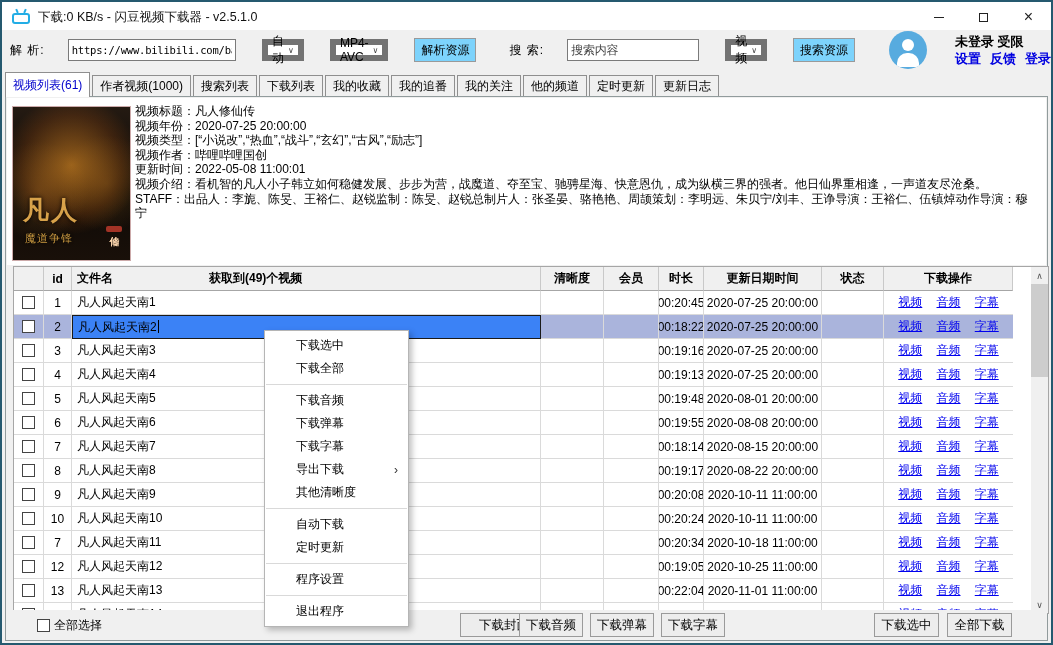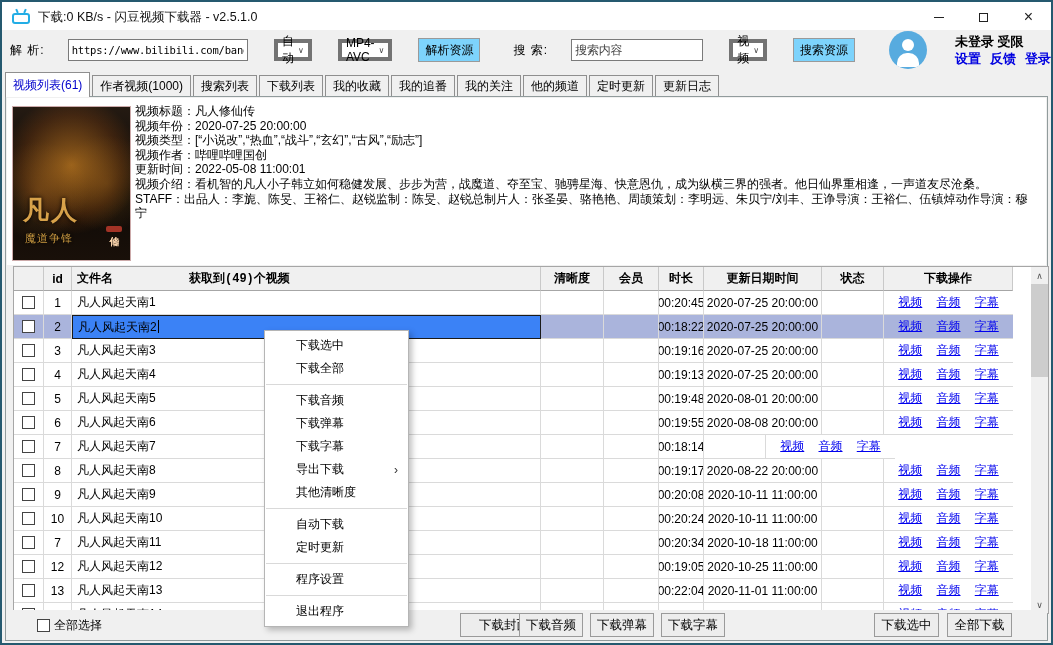--- a/index.html
+++ b/index.html
@@ -21,21 +21,21 @@
   .ic-max { width:9px; height:9px; border:1px solid #222; display:inline-block; }
   .ic-close { font-size:16px; line-height:1; }
 
   
   .toolbar { position:absolute; top:28px; left:0; right:0; height:40px; background:#f0f0f0; display:flex; align-items:center; padding-left:8px;gap:20px; }
   .tb-label { white-space:nowrap; margin-right:3px; letter-spacing:1px; }
   .tb-input { height:22px; border:1px solid #7a7a7a; background:#fff; padding:0 3px; font-family:"DejaVu Sans Mono","Liberation Mono",monospace; font-size:10.5px; letter-spacing:-0.2px; }
   .url-input { width:308px; }
   .search-input { width:132px; font-family:"Liberation Sans","DejaVu Sans",sans-serif; font-size:12px; }
   .search-input::placeholder { color:#444; opacity:1; }
-  .tb-select { height:22px; border:4px solid #737373; background:#fff; display:flex; align-items:center; padding:0 4px; margin-left:6px; }
+  .tb-select { height:22px; border:6px solid #737373; background:#fff; display:flex; align-items:center; padding:0 4px; margin-left:6px; }
   .tb-select .chev { margin-left:auto; color:#444; font-size:8px; padding-left:4px; }
   .sel-mode { width:52px; } .sel-format { width:76px; } .sel-searchtype { width:52px; }
   .tb-btn { height:24px; border:1px solid #9a9a9a; background:#7dd3fc; padding:0 6px; margin-left:6px; font-size:12px; white-space:nowrap; display:flex; align-items:center; }
   .avatar { width:38px; height:38px; border-radius:50%; background:#57abdf; margin-left:14px; position:relative; overflow:hidden; flex:none; }
   .avatar .head { position:absolute; left:13px; top:8px; width:12px; height:12px; border-radius:50%; background:#fff; }
   .avatar .bodyshape { position:absolute; left:8px; top:22px; width:22px; height:14px; border-radius:10px 10px 0 0; background:#fff; }
   .userbox { margin-left:8px; line-height:17px; white-space:nowrap; }
   .user-status { font-weight:bold; font-size:13px; color:#000; }
   .user-links { font-weight:bold; font-size:13px; color:#0000e0; display:flex; gap:9px; }
   .user-links span { cursor:default; }
@@ -72,21 +72,21 @@
   .c-id   { width:28px; justify-content:center; }
   .c-name { width:469px; padding-left:5px; }
   .c-q    { width:63px; justify-content:center; }
   .c-vip  { width:55px; justify-content:center; }
   .c-dur  { width:45px; justify-content:center; }
   .c-date { width:118px; justify-content:center; white-space:nowrap; }
   .c-st   { width:62px; justify-content:center; }
   .c-ops  { width:129px; justify-content:space-evenly; border-right:none; }
   .c-dur span { white-space:nowrap; }
   .thead .cell { background:#f0f0f0; font-weight:bold; border-right:1px solid #c9c9c9; border-bottom:1px solid #a6a6a6; }
-  .thead .c-name { gap:76px;font-family:Liberation Mono, monospace; }
+  .thead .c-name { gap:96px; }
   .checkbox { width:13px; height:13px; border:1px solid #444; background:#fff; flex:none; }
   .oplink { color:#0000ee; text-decoration:underline; cursor:default; }
   .trow.selected .cell { background:#aab4dc; }
   .trow.editing .c-name { background:#3b82f6; border:1px solid #1a1a1a; z-index:2; }
   .trow.editing .c-name span::after { content:""; display:inline-block; width:1px; height:13px; background:#000; margin-left:1px; vertical-align:-2px; }
 
   
   .vscroll { position:absolute; top:0; right:0; width:17px; height:346px; background:#f0f0f0; }
   .vs-btn { position:absolute; left:0; width:17px; height:17px; display:flex; align-items:center; justify-content:center; color:#555; font-size:9px; }
   .vs-up { top:0; } .vs-down { bottom:0; }
@@ -369,20 +369,21 @@
               </div>
               <div class="cell c-id">7</div>
               <div class="cell c-name">
                 <span>凡人风起天南7</span>
               </div>
               <div class="cell c-q"></div>
               <div class="cell c-vip"></div>
               <div class="cell c-dur">
                 <span>00:18:14</span>
               </div>
+              <div class="cell c-date">2020-08-15 20:00:00</div>
               <div class="cell c-st"></div>
               <div class="cell c-ops">
                 <span class="oplink">视频</span>
                 <span class="oplink">音频</span>
                 <span class="oplink">字幕</span>
               </div>
             </div>
             <div class="trow">
               <div class="cell c-sel">
                 <span class="checkbox"></span>

